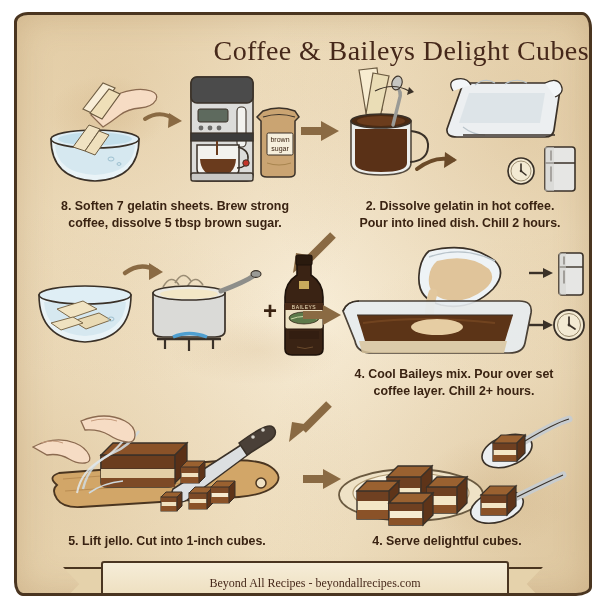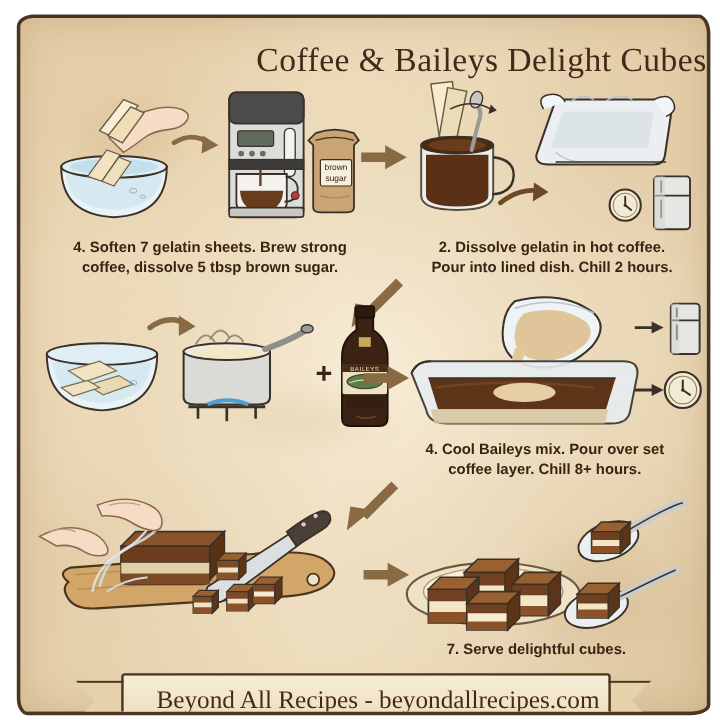--- a/index.html
+++ b/index.html
@@ -46,21 +46,21 @@
   .ribbon-tail{position:absolute;top:6px;width:70px;height:30px;background:#e5d2ab;border:2px solid #4a3520;}
   .tail-l{left:0;clip-path:polygon(0 0,100% 0,100% 100%,0 100%,22% 50%);}
   .tail-r{right:0;clip-path:polygon(0 0,100% 0,78% 50%,100% 100%,0 100%);}
   .ribbon-main{
     position:absolute;left:38px;top:0;width:404px;height:40px;
     background:linear-gradient(#f6edd8,#ecdcba);
     border:2px solid #4a3520;border-radius:3px;
     display:flex;align-items:center;justify-content:center;
   }
   .ribbon-main span{
-    font-family:"Liberation Serif",serif;font-size:21px;color:#46281a;margin-left:20px;
+    font-family:"Liberation Serif",serif;font-size:12px;color:#46281a;margin-left:20px;
   }
 
   
   .ill{position:absolute;}
   svg{display:block;overflow:visible;}
 </style>
 </head>
 <body>
 
 <div id="card">
@@ -178,21 +178,21 @@
 
         <g>
           <rect x="210" y="82" width="30" height="44" rx="3" fill="#e6e6e4" stroke="#3a3128" stroke-width="1.6"></rect>
           <path d="M210 98 h30" stroke="#3a3128" stroke-width="1.4"></path>
           <path d="M216 86 v9 M216 102 v14" stroke="#3a3128" stroke-width="1.5" stroke-linecap="round"></path>
           <rect x="210" y="82" width="9" height="44" fill="#d3d3d0" opacity=".6"></rect>
         </g>
       </svg>
     </div>
 
-    <div class="steptext" style="left:8px;top:183px;width:300px;">4. Soften 7 gelatin sheets. Brew strong
+    <div class="steptext" style="left:8px;top:183px;width:300px;">8. Soften 7 gelatin sheets. Brew strong
 coffee, dissolve 5 tbsp brown sugar.</div>
     <div class="steptext" style="left:312px;top:183px;width:262px;">2. Dissolve gelatin in hot coffee.
 Pour into lined dish. Chill 2 hours.</div>
 
     <div class="ill" style="left:272px;top:216px;">
       <svg width="50" height="44" viewBox="0 0 50 44">
         <path d="M44 4 L18 30" stroke="#8a6a43" stroke-width="8" stroke-linecap="butt"></path>
         <path d="M4 42 l3 -20 l18 3 z" fill="#8a6a43"></path>
       </svg>
     </div>
@@ -293,21 +293,21 @@
         <g>
           <circle cx="236" cy="80" r="15" fill="#f3ead3" stroke="#3a3128" stroke-width="1.8"></circle>
           <circle cx="236" cy="80" r="11.5" fill="none" stroke="#8a7a5c" stroke-width=".9"></circle>
           <path d="M236 80 v-8 M236 80 l6 4" stroke="#3a3128" stroke-width="1.7" stroke-linecap="round"></path>
           <circle cx="236" cy="80" r="1.4" fill="#3a3128"></circle>
         </g>
       </svg>
     </div>
 
     <div class="steptext" style="left:306px;top:351px;width:262px;">4. Cool Baileys mix. Pour over set
-coffee layer. Chill 8+ hours.</div>
+coffee layer. Chill 2+ hours.</div>
 
     <div class="ill" style="left:268px;top:385px;">
       <svg width="50" height="44" viewBox="0 0 50 44">
         <path d="M44 4 L18 30" stroke="#8a6a43" stroke-width="8"></path>
         <path d="M4 42 l3 -20 l18 3 z" fill="#8a6a43"></path>
       </svg>
     </div>
 
     <div class="ill" style="left:16px;top:398px;">
       <svg width="290" height="118" viewBox="0 0 290 118">
@@ -449,21 +449,22 @@
             <path d="M0 10 h26 v20 h-26 z" fill="#f3e6c6" stroke="#3a3128" stroke-width="1.3"></path>
             <path d="M0 10 h26 v8 h-26 z" fill="#6f4021"></path>
               <path d="M0 23 h26 v7 h-26 z" fill="#8a5228"></path>
             <path d="M0 10 l9 -9 h26 l-9 9 z" fill="#9a6130" stroke="#3a3128" stroke-width="1.2"></path>
             <path d="M26 10 l9 -9 v20 l-9 9 z" fill="#5e3419" stroke="#3a3128" stroke-width="1.2"></path>
           </g>
         </g>
       </svg>
     </div>
 
-    <div class="steptext" style="left:300px;top:518px;width:260px;">7. Serve delightful cubes.</div>
+    <div class="steptext" style="left:10px;top:518px;width:280px;">5. Lift jello. Cut into 1-inch cubes.</div>
+    <div class="steptext" style="left:300px;top:518px;width:260px;">4. Serve delightful cubes.</div>
 
     <div class="ribbon">
       <div class="ribbon-tail tail-l"></div>
       <div class="ribbon-tail tail-r"></div>
       <div class="ribbon-main">
         <span>Beyond All Recipes - beyondallrecipes.com</span>
       </div>
     </div>
 
   </div>

